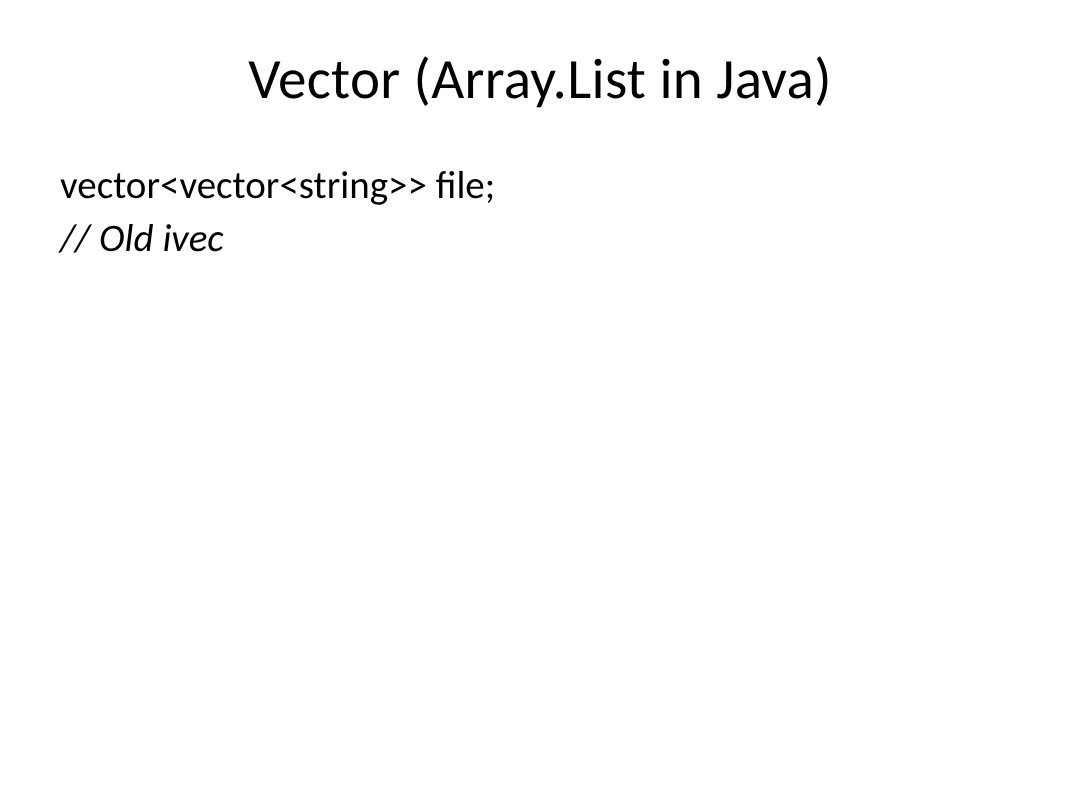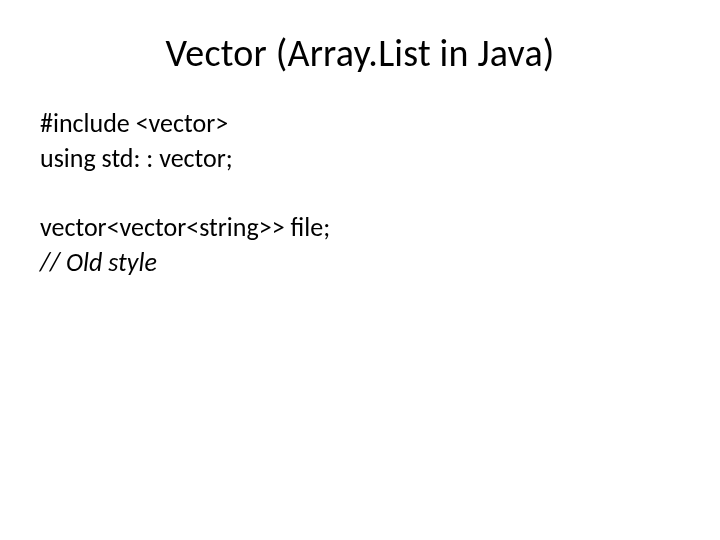--- a/index.html
+++ b/index.html
@@ -47,28 +47,24 @@
   }
 </style>
 </head>
 <body>
 
 <div class="slide">
   <h1 class="title">Vector (Array.List in Java)</h1>
 
   <div class="body">
 
-    <div class="block">
-      <div class="line">#include &lt;vector&gt;</div>
-      <div class="line">using std: : vector;</div>
-    </div>
 
     <div class="block">
       <div class="row">
         <div class="code-col line">vector&lt;vector&lt;string&gt;&gt; file;</div>
       </div>
       <div class="row">
-        <div class="comment-col line">// Old style</div>
+        <div class="comment-col line">// Old ivec</div>
       </div>
     </div>
 
   </div>
 </div>
 
 </body></html>

